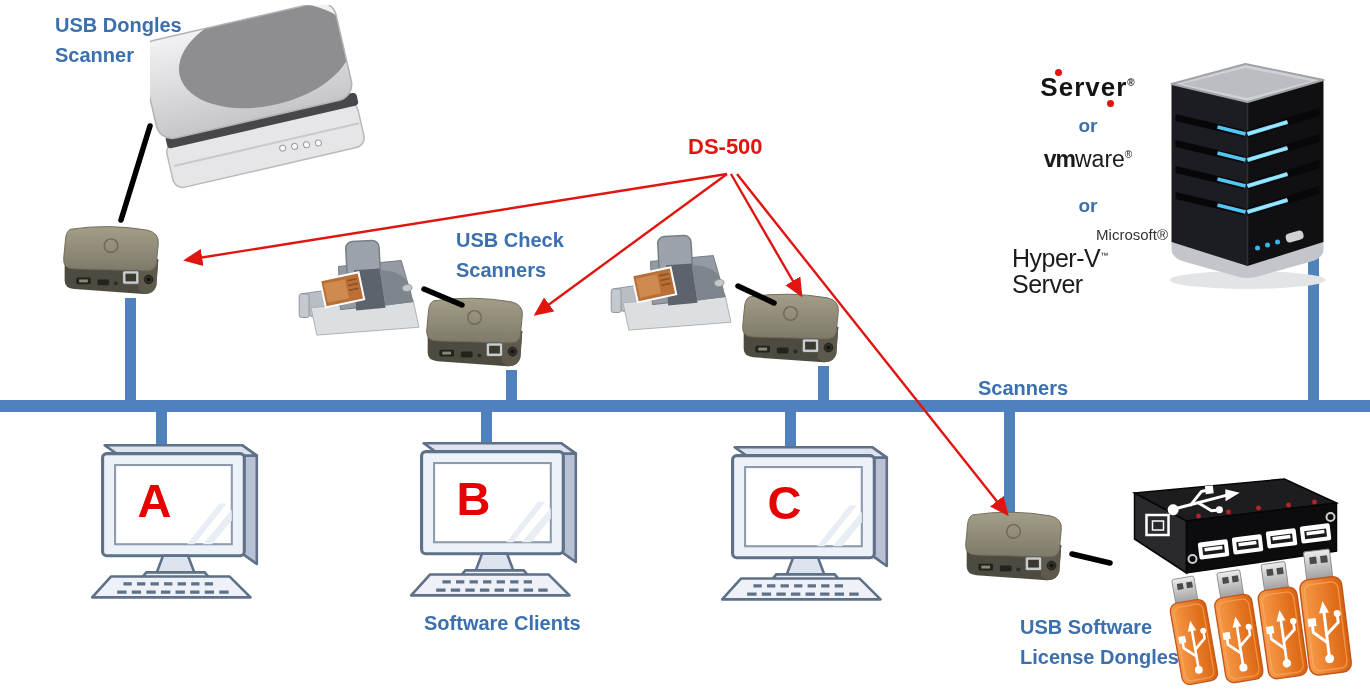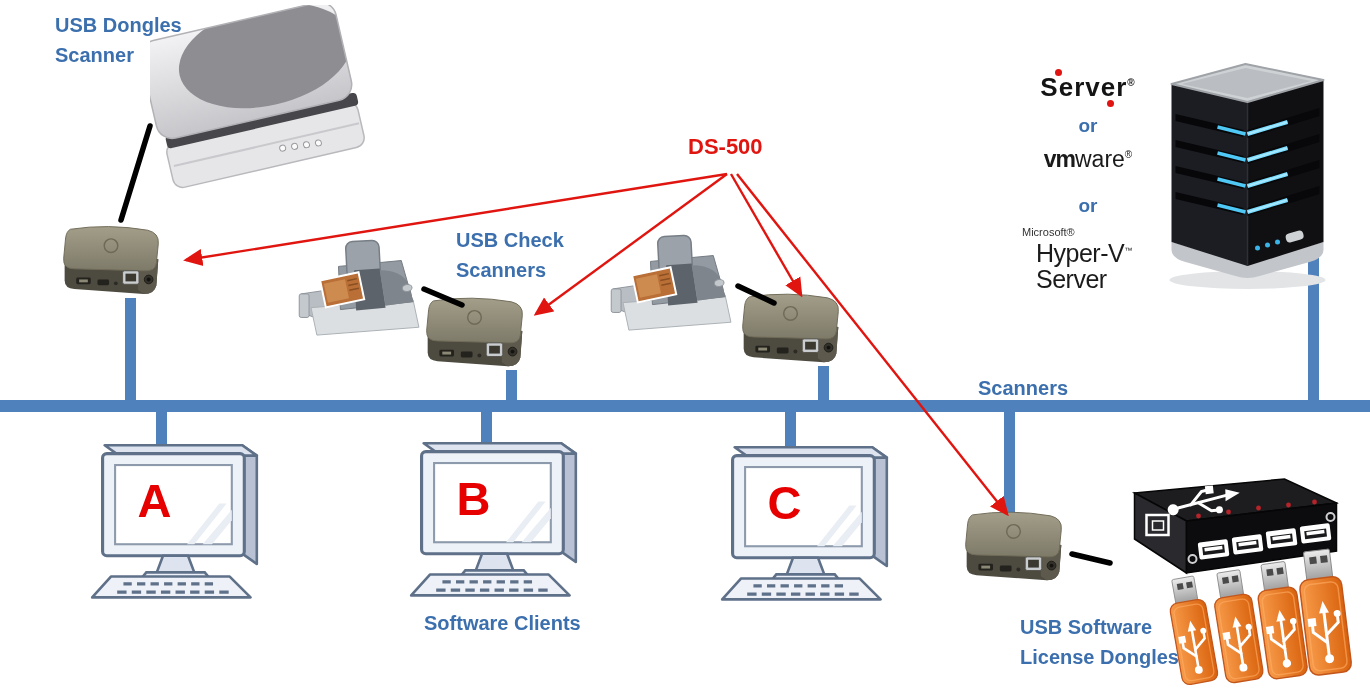--- a/index.html
+++ b/index.html
@@ -17,22 +17,22 @@
   .ah{fill:var(--arrow-red)}
   .pc{position:absolute;width:198px;height:162px;z-index:2}
   .pc .letter{position:absolute;left:25%;top:21%;font-size:47px;font-weight:bold;color:var(--letter-red);z-index:3}
   
   .brand{position:absolute;left:1008px;top:72px;width:160px;text-align:center;z-index:4;color:#111}
   .brand .citrix-line{position:relative;font-size:26px;font-weight:bold;letter-spacing:1px;margin-bottom:12px;color:#141414}
   .brand .reg{font-size:10px;vertical-align:super}
   .brand .or{display:block;color:var(--label-blue);font-weight:bold;font-size:19px;margin-bottom:9px}
   .brand .vmware-line{font-size:23px;margin-bottom:22px;color:#1a1a1a}
   .brand .vmware-line .vm{font-weight:bold;letter-spacing:-1px}
-  .brand .ms-line{display:block;text-align:left;margin-left:14px;font-size:11px;color:#333;margin-top:0}
-  .brand .hv-line{display:block;text-align:left;margin-left:28px;font-size:25px;color:#1b1b1b;letter-spacing:-0.5px;line-height:26px}
+  .brand .ms-line{display:block;text-align:right;margin-left:14px;font-size:15px;color:#333;margin-top:0}
+  .brand .hv-line{display:block;text-align:left;margin-left:4px;font-size:25px;color:#1b1b1b;letter-spacing:-0.5px;line-height:26px}
   .brand .tm{font-size:8px;vertical-align:super}
   .citrix-dot{position:absolute;width:7px;height:7px;border-radius:50%;background:#e01410}
 </style>
 </head>
 <body>
 
 <svg width="0" height="0" style="position:absolute" aria-hidden="true">
   <defs>
     <linearGradient id="gDsTop" x1="0" y1="0" x2="0" y2="1">
       <stop offset="0" stop-color="#a39e89"></stop>

